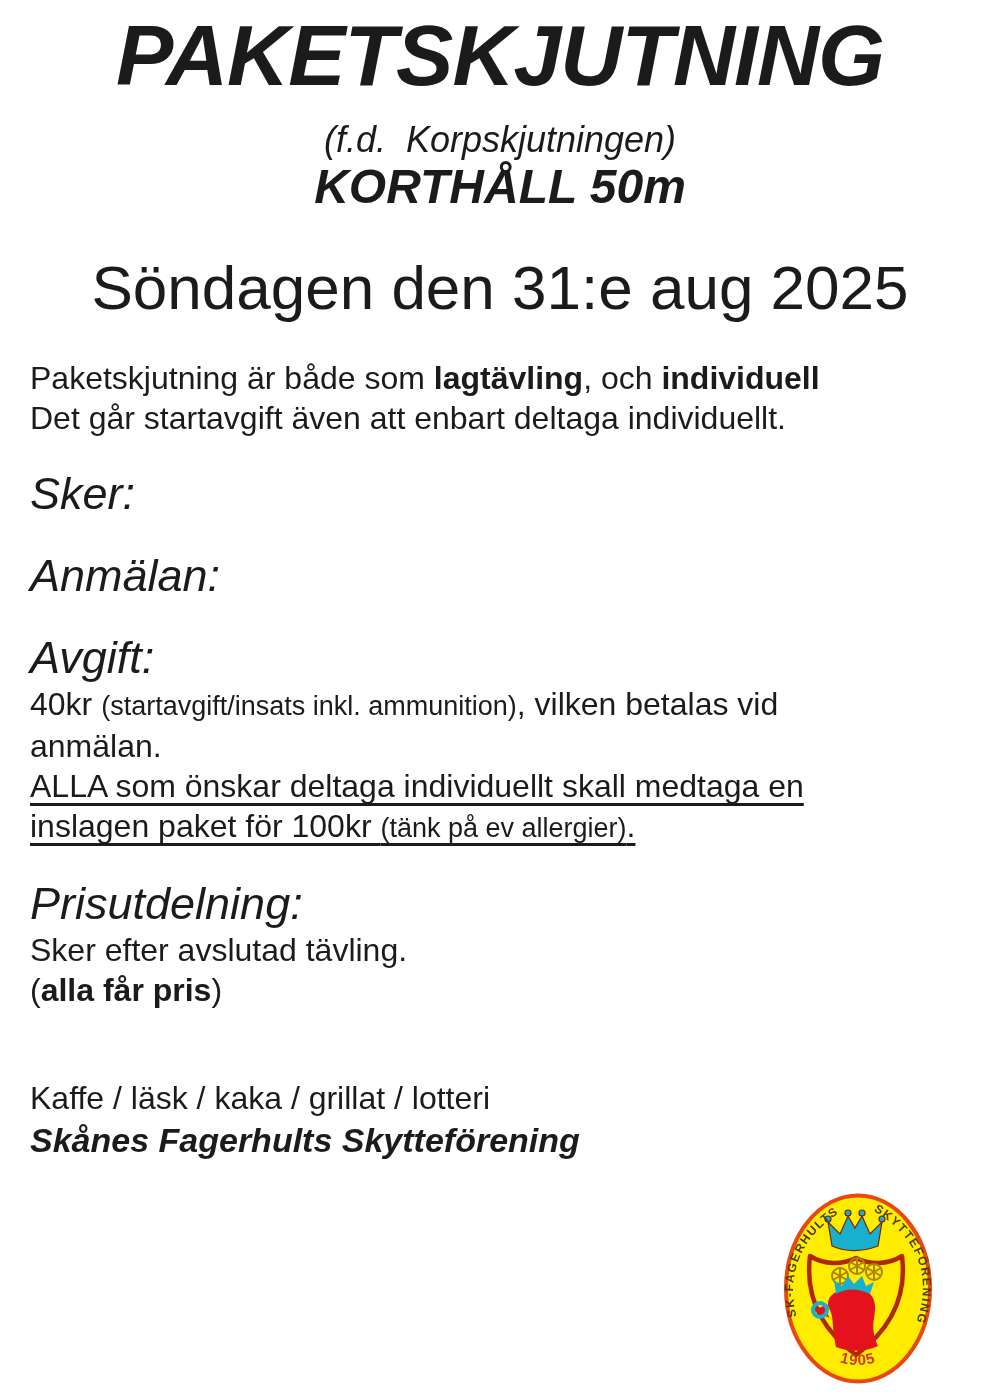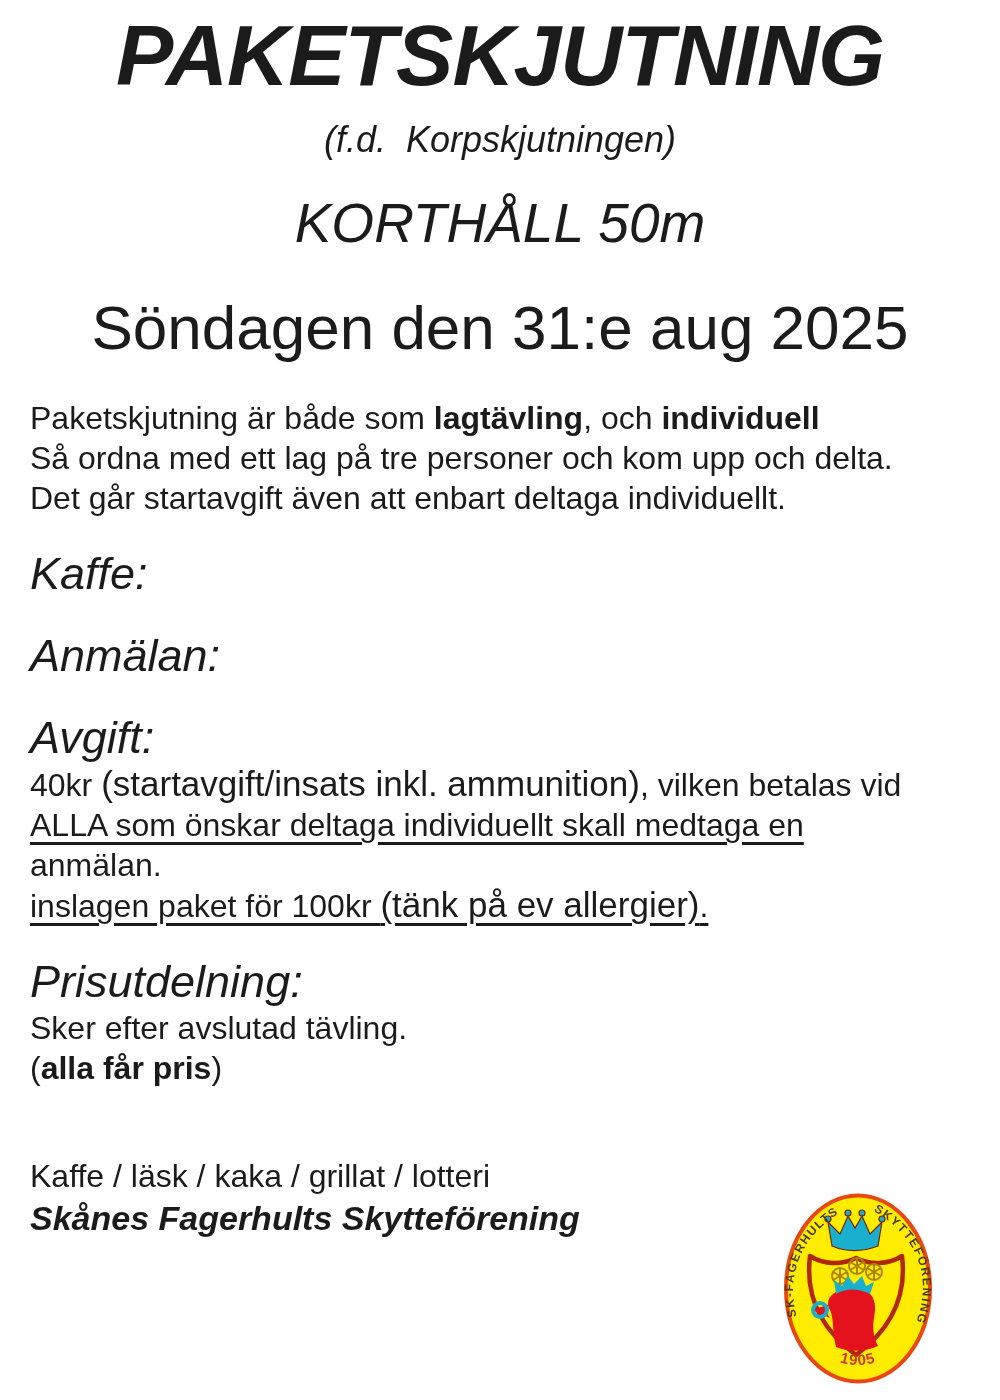--- a/index.html
+++ b/index.html
@@ -11,27 +11,27 @@
     position: relative;
     overflow: hidden;
   }
   .center { text-align: center; }
   .title {
     font-size: 86px; font-weight: bold; font-style: italic;
     line-height: 1.0; margin-top: 12px; letter-spacing: -1px;
     white-space: nowrap;
   }
   .subtitle { font-size: 36px; font-style: italic; margin-top: 20px; line-height: 1.2; }
-  .discipline { font-size: 55px; font-weight: normal; font-style: italic; margin-top: 32px; line-height: 1.1; }
+  .discipline { font-size: 48px; font-weight: bold; font-style: italic; line-height: 1.1; }
   .dateline { font-size: 62px; margin-top: 40px; line-height: 1.1; }
   .content { margin: 36px 30px 0 30px; font-size: 32px; line-height: 40px; }
   .line { white-space: nowrap; }
   .sec-h { font-style: italic; font-size: 45px; line-height: 52px; margin-top: 30px; }
   .b { font-weight: bold; }
-  .small { font-size: 35px; margin-top: 31px; }
+  .small { font-size: 27px; margin-top: 31px; }
   .u {
     text-decoration: underline;
     text-decoration-thickness: 3px;
     text-underline-offset: 6px;
   }
   .amenities { margin-top: 68px; }
   .club { font-style: italic; font-size: 34px; line-height: 44px; font-weight: bold; }
   .logo {
     position: absolute;
     left: 782px; top: 1192px;
@@ -44,31 +44,30 @@
 <body>
 
 <div class="center title">PAKETSKJUTNING</div>
 <div class="center subtitle">(f.d.&nbsp; Korpskjutningen)</div>
 <div class="center discipline">KORTHÅLL 50m</div>
 <div class="center dateline">Söndagen den 31:e aug 2025</div>
 
 <div class="content">
 
   <div class="line"><span>Paketskjutning är både som </span><span class="b">lagtävling</span><span>, och </span><span class="b">individuell</span></div>
-  <div class="line">Så ordna med ett lag på tre personer och kom upp och delta.</div>
   <div class="line">Det går startavgift även att enbart deltaga individuellt.</div>
 
-  <div class="sec-h">Kaffe:</div>
+  <div class="sec-h">Sker:</div>
 
   <div class="sec-h">Anmälan:</div>
 
   <div class="sec-h">Avgift:</div>
   <div class="line"><span>40kr </span><span class="small">(startavgift/insats inkl. ammunition)</span><span>, vilken betalas vid</span></div>
+  <div class="line">anmälan.</div>
   <div class="line"><span class="u">ALLA som önskar deltaga individuellt skall medtaga en</span></div>
-  <div class="line">anmälan.</div>
   <div class="line"><span class="u"><span>inslagen paket för 100kr </span><span class="small">(tänk på ev allergier)</span><span>.</span></span></div>
 
   <div class="sec-h">Prisutdelning:</div>
   <div class="line">Sker efter avslutad tävling.</div>
   <div class="line"><span>(</span><span class="b">alla får pris</span><span>)</span></div>
 
   <div class="line amenities">Kaffe / läsk / kaka / grillat / lotteri</div>
   <div class="line club">Skånes Fagerhults Skytteförening</div>
 </div>
 

